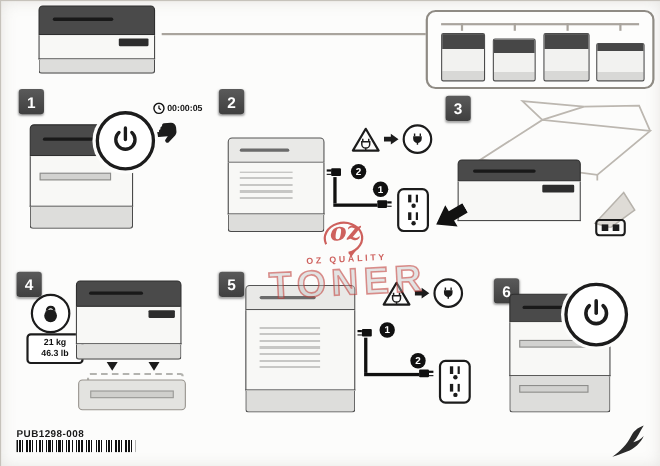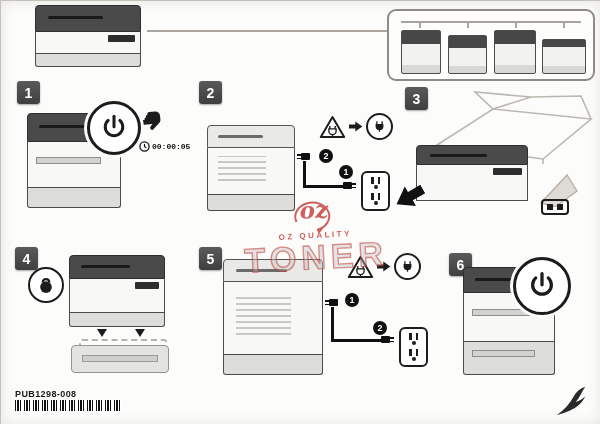--- a/index.html
+++ b/index.html
@@ -38,21 +38,21 @@
   .ghole{width:4px;height:4px;border-radius:50%;background:#1c1c1c;margin-top:1px;}
 
   .cable{position:absolute;background:#101010;z-index:4;}
   .plug-left{position:absolute;width:9px;height:7px;background:#101010;border-radius:1px;z-index:5;}
   .plug-left::before,.plug-left::after{content:"";position:absolute;left:-4px;width:4px;height:1.5px;background:#101010;}
   .plug-left::before{top:1px}.plug-left::after{bottom:1px}
   .plug-right{position:absolute;width:9px;height:7px;background:#101010;border-radius:1px;z-index:5;}
   .plug-right::before,.plug-right::after{content:"";position:absolute;right:-4px;width:4px;height:1.5px;background:#101010;}
   .plug-right::before{top:1px}.plug-right::after{bottom:1px}
 
-  .timer-wrap{position:absolute;display:flex;align-items:center;gap:2px;font-size:8px;font-weight:bold;color:#111;font-family:Liberation Mono, monospace;margin-top:48px;}
+  .timer-wrap{position:absolute;display:flex;align-items:center;gap:2px;font-size:8px;font-weight:bold;color:#111;font-family:Liberation Sans, sans-serif;}
   .tri-down{position:absolute;width:0;height:0;border-left:5px solid transparent;border-right:5px solid transparent;border-top:8px solid #1c1c1c;}
   .dash-tray{position:absolute;border:2px dashed #b3b3af;border-radius:3px;}
   .base-box{position:absolute;background:#e3e3e0;border:1.5px solid #97938d;border-radius:4px;}
   .base-box .slot2{position:absolute;left:10%;top:35%;width:78%;height:5px;background:#cfcfcc;border:1px solid #9a9a97;}
   .kb-circle{position:absolute;width:32px;height:32px;border:2.5px solid #1c1c1c;border-radius:50%;background:#fff;display:flex;align-items:center;justify-content:center;}
   .weight-box{position:absolute;border:2px solid #1c1c1c;border-radius:4px;background:#fff;font-size:8px;font-weight:bold;text-align:center;line-height:1.25;padding:2px 3px;color:#111;}
 
   .partnum{position:absolute;font-size:9px;font-weight:bold;letter-spacing:.4px;color:#1a1a1a;}
   .barcode{position:absolute;height:11px;background:repeating-linear-gradient(90deg,#111 0 1px,#fff 1px 2px,#111 2px 4px,#fff 4px 5px,#111 5px 6px,#fff 6px 9px);}
 
@@ -217,20 +217,24 @@
   <div class="step-badge" style="left:14px;top:246px">
       <span>4</span>
     </div>
 
   <div class="kb-circle" style="left:27px;top:266px">
     <svg width="20" height="20" viewBox="0 0 24 24">
       <path d="M8 9 C8 3.5 16 3.5 16 9" stroke="#1c1c1c" stroke-width="2.6" fill="none"></path>
       <circle cx="12" cy="14.5" r="7" fill="#1c1c1c"></circle>
     </svg>
   </div>
+  <div class="weight-box" style="left:23px;top:302px;width:42px">
+    <div>21 kg</div>
+    <div>46.3 lb</div>
+  </div>
 
   <div class="printer" style="left:68px;top:254px;width:96px;height:72px">
     <div class="pr-top" style="flex:0 0 30%">
         <div class="slit"></div>
       </div>
     <div class="pr-body">
         <div class="pr-panel"></div>
       </div>
     <div class="pr-base" style="flex:0 0 18%"></div>
   </div>

